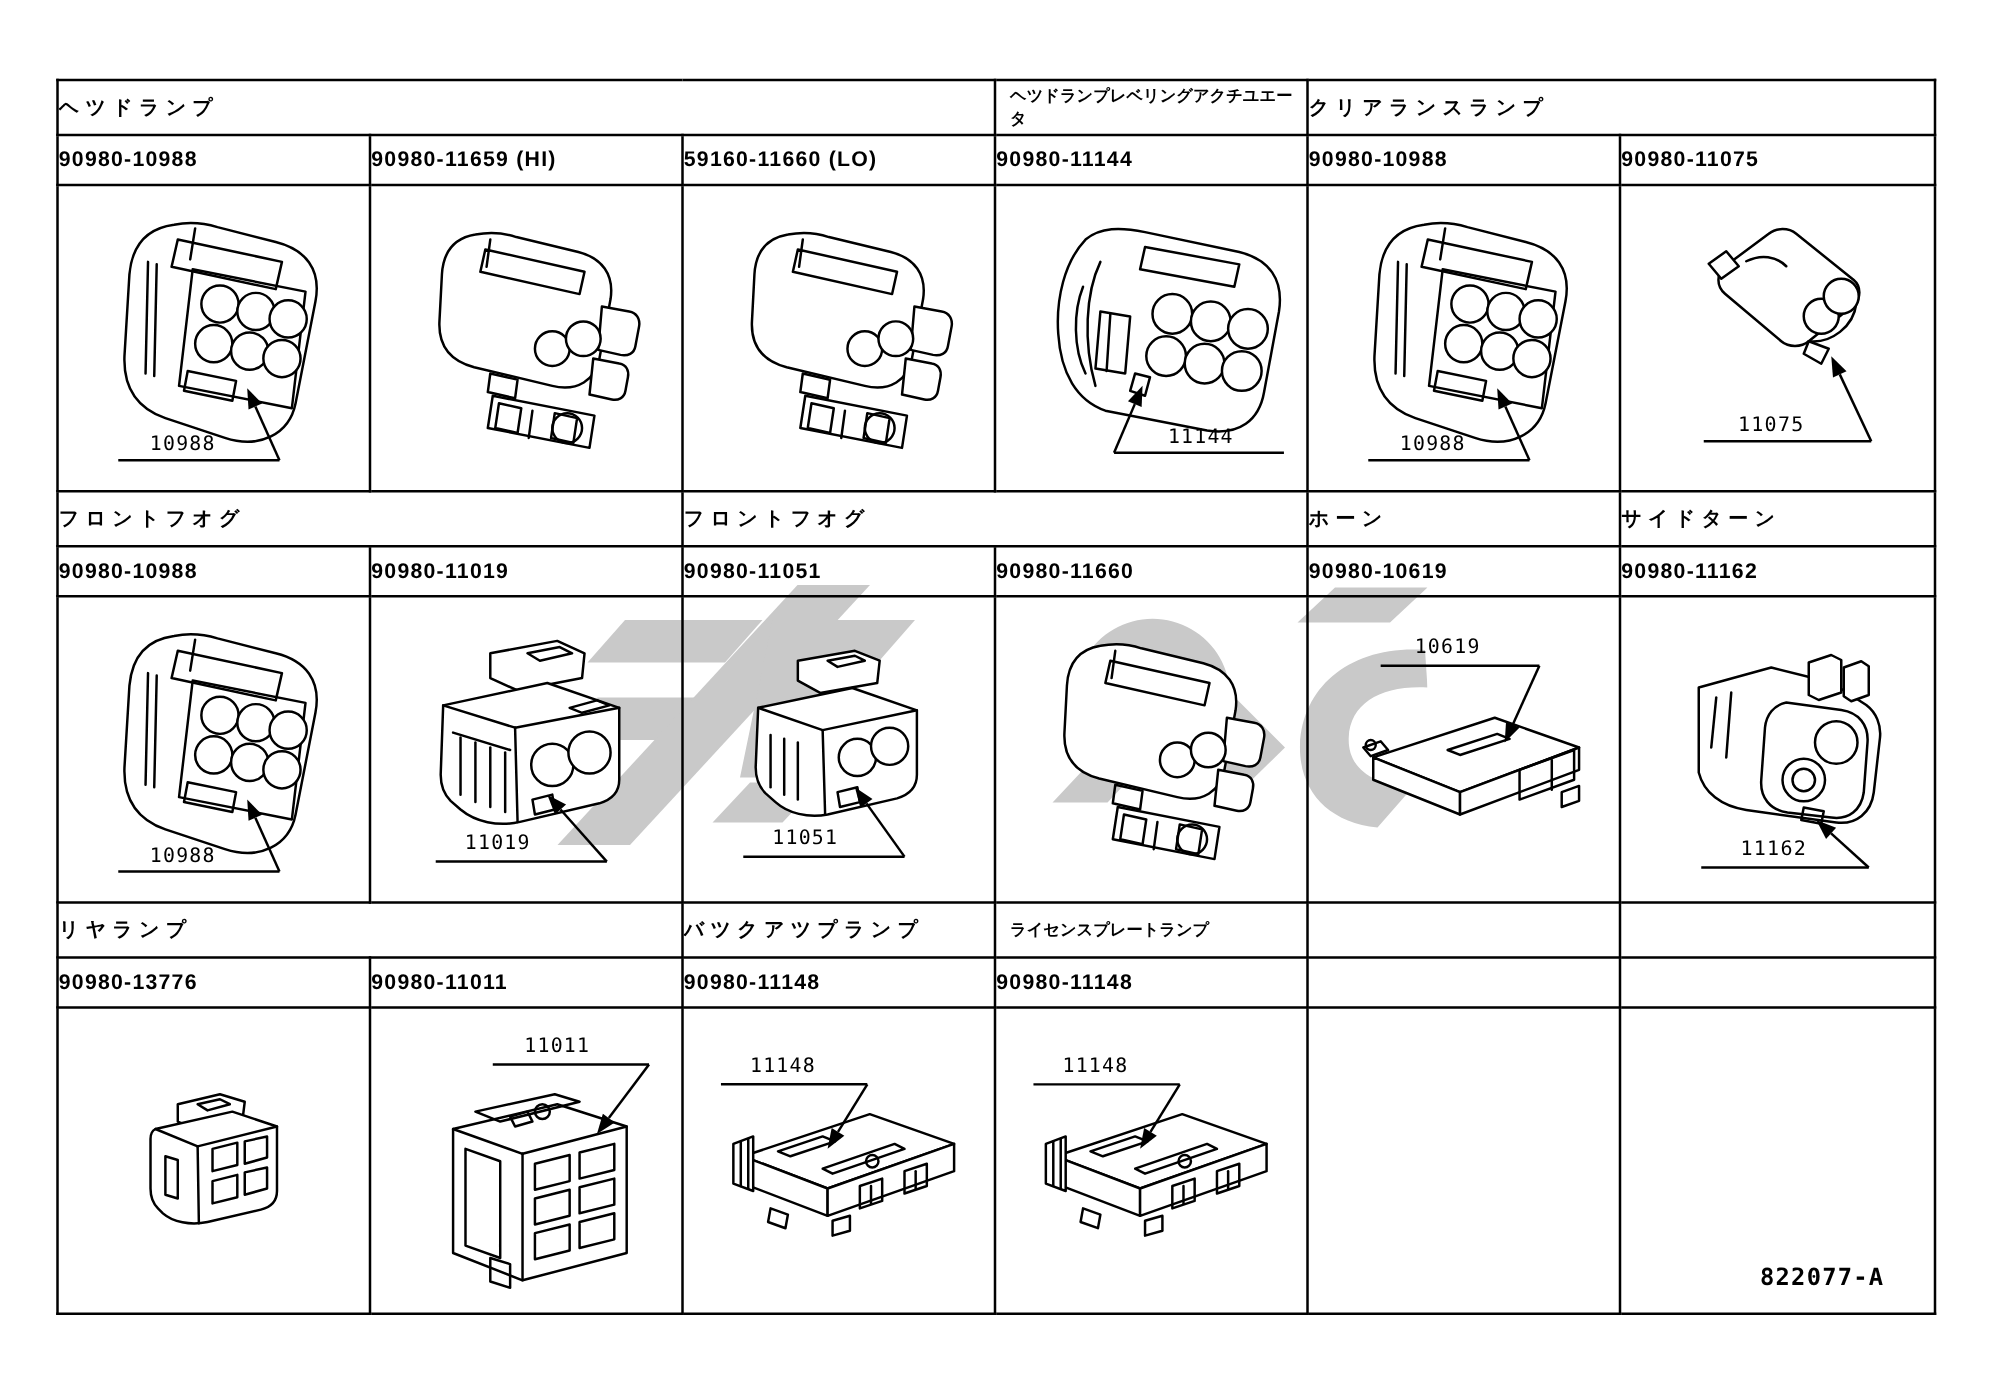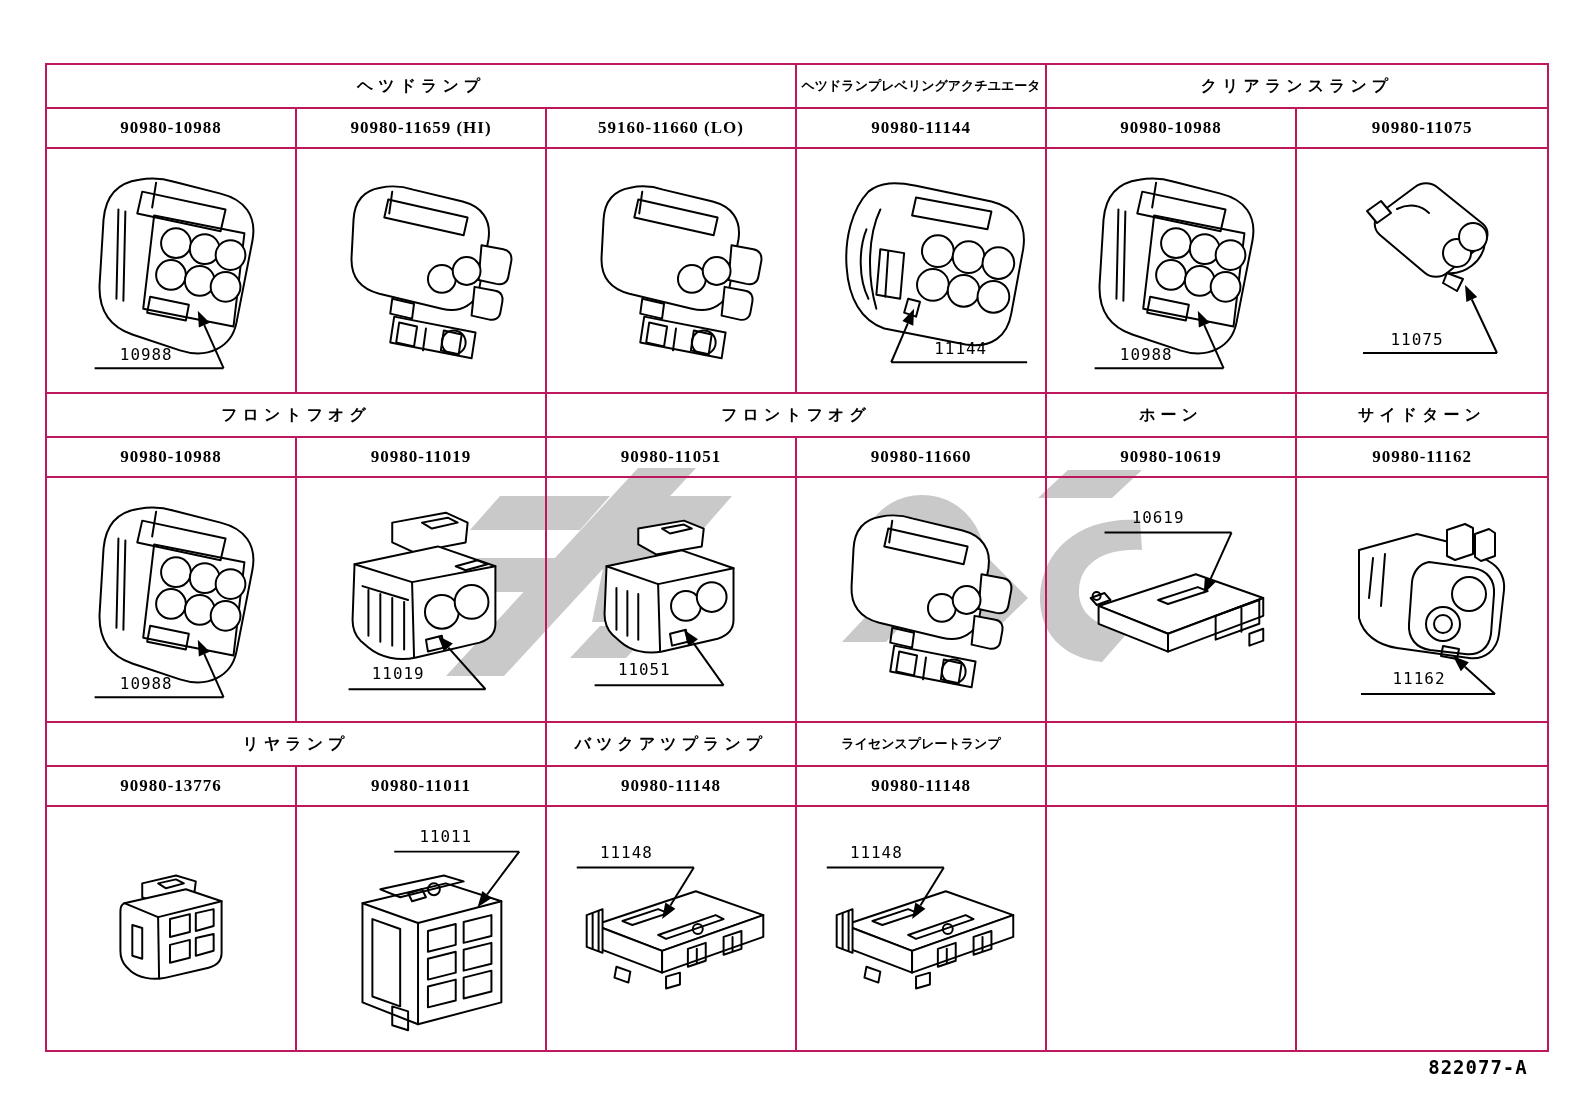--- a/index.html
+++ b/index.html
@@ -1,30 +1,30 @@
 <!DOCTYPE html>
 <html><head>
 <meta charset="utf-8">
 <style>
   html,body{margin:0;padding:0;background:#fff;}
   .page{position:relative;width:1592px;height:1099px;background:#fff;overflow:hidden;
         font-family:"DejaVu Sans",sans-serif;color:#000;}
   .watermark{position:absolute;left:442px;top:462px;z-index:0;}
   table.grid{position:absolute;left:45px;top:63px;width:1502px;z-index:1;
              border-collapse:collapse;table-layout:fixed;background:transparent;}
-  table.grid td{border:2px solid #be185d;padding:0;margin:16px;text-align:center;
+  table.grid td{border:2px solid #000000;padding:0;margin:16px;text-align:left;
                 vertical-align:middle;background:transparent;overflow:hidden;}
   td.hdr{height:42px;font-weight:bold;font-size:16px;letter-spacing:5px;
          font-family:"DejaVu Sans",sans-serif;}
-  td.hdr.small{font-size:13px;letter-spacing:0px;}
+  td.hdr.small{font-size:13px;letter-spacing:0px;padding-left:11px;}
   td.pn{height:38px;font-weight:bold;font-size:17px;letter-spacing:1px;
-        font-family:Liberation Serif, serif;}
+        font-family:Liberation Sans, sans-serif;}
   td.fig{height:243px;}
   svg.figsvg{display:block;width:100%;height:243px;}
-  .doc-code{position:absolute;left:1408px;top:1056px;width:140px;text-align:center;
+  .doc-code{position:absolute;left:1408px;top:1011px;width:140px;text-align:left;
             font-family:"DejaVu Sans Mono",monospace;font-weight:bold;font-size:19px;
             letter-spacing:1px;}
 </style>
 </head>
 <body>
 
 <div class="page">
 
   <svg class="watermark" width="700" height="245" viewBox="0 0 700 245" aria-hidden="true">
     <g id="wm-glyphs">

